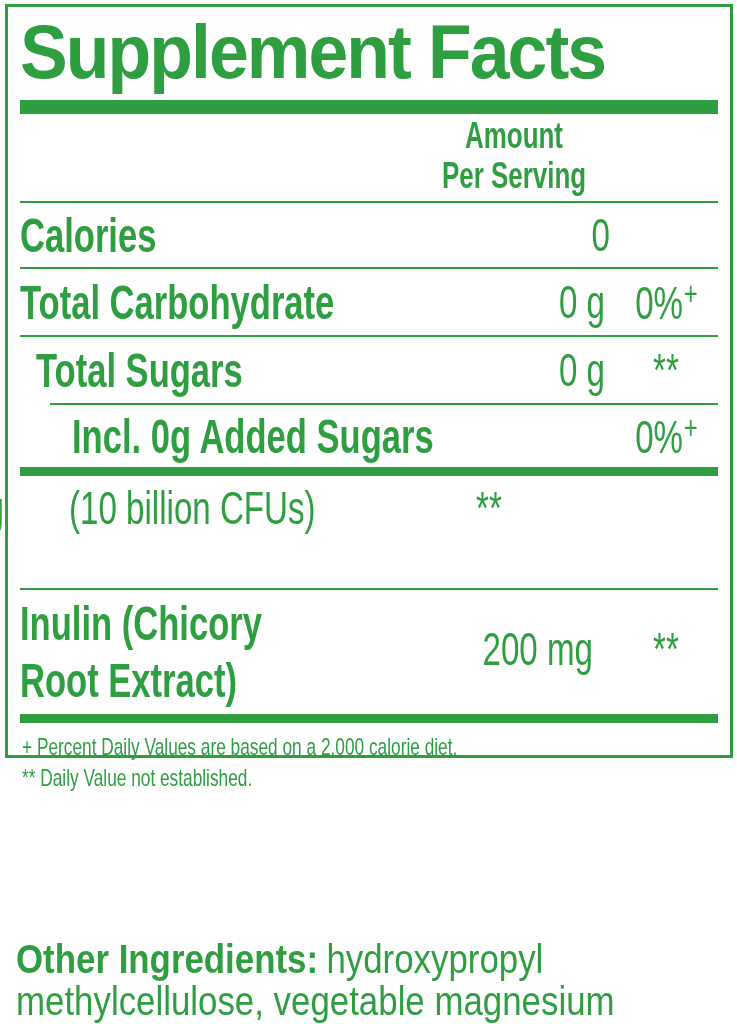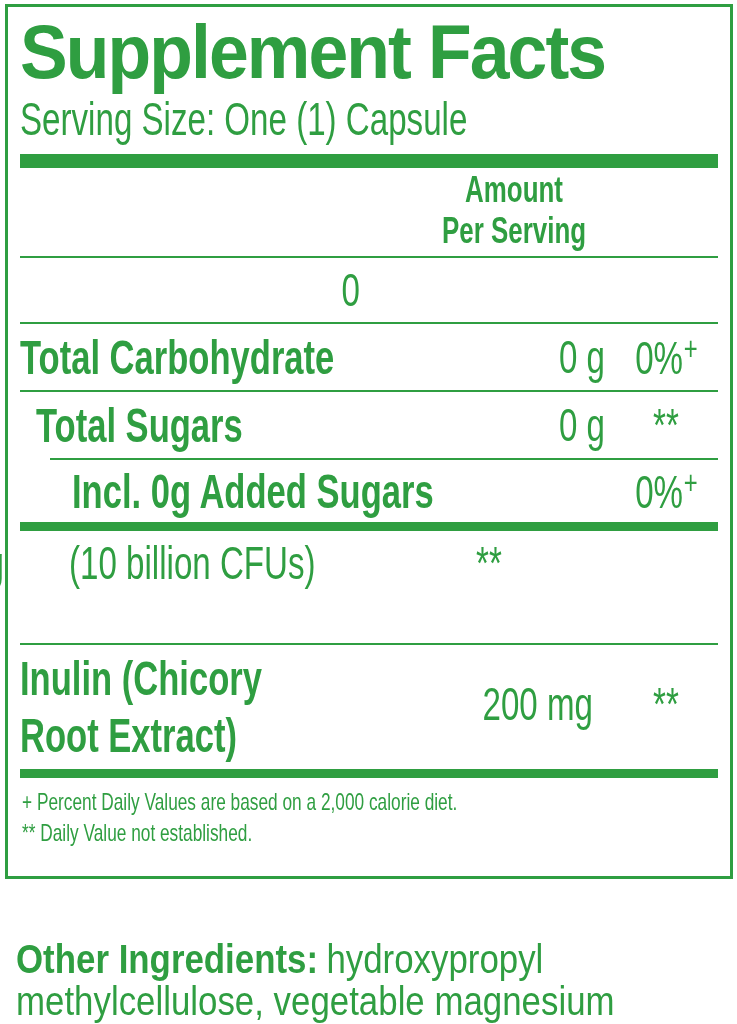--- a/index.html
+++ b/index.html
@@ -7,21 +7,21 @@
   html,body { margin:0; padding:0; }
   body {
     position:relative; width:737px; height:1024px;
     background:#ffffff; color:var(--green);
     font-family:"Liberation Sans","DejaVu Sans",sans-serif;
     overflow:hidden;
   }
 
   
   .panel {
-    position:absolute; left:5px; top:4px; width:728px; height:875px;
+    position:absolute; left:5px; top:4px; width:728px; height:754px;
     border:3px solid var(--green);
     padding:6px 12px 0 12px;
   }
 
   .title {
     margin:0; font-size:76px; font-weight:bold; line-height:1.02;
     letter-spacing:-2px; white-space:nowrap;
   }
   .sq94 { display:inline-block; transform:scaleX(0.94); transform-origin:0 60%; white-space:nowrap; }
 
@@ -78,37 +78,39 @@
   i { font-style:italic; }
   .gg { margin-left:0.22em; }
 </style>
 </head>
 <body>
 
 <div class="panel">
 
   <h1 class="title"><span class="sq94">Supplement Facts</span></h1>
 
-  <div class="serving"><span class="cond">Serving Size: One (1) Capsule</span></div>
 
   <div class="bar bar-big"></div>
 
   <div class="row headers">
     <div class="cell name"></div>
     <div class="cell amt">
       <span class="cond cc hdrtxt">
         <span class="hline">Amount</span>
         <span class="hline">Per Serving</span>
       </span>
     </div>
   </div>
 
   <div class="rule"></div>
 
   <div class="row r-cal">
+    <div class="cell name">
+        <span class="cond">Calories</span>
+      </div>
     <div class="cell amt">
         <span class="cond cc">0</span>
       </div>
     <div class="cell dv"></div>
   </div>
 
   <div class="rule"></div>
 
   <div class="row r-std">
     <div class="cell name">

